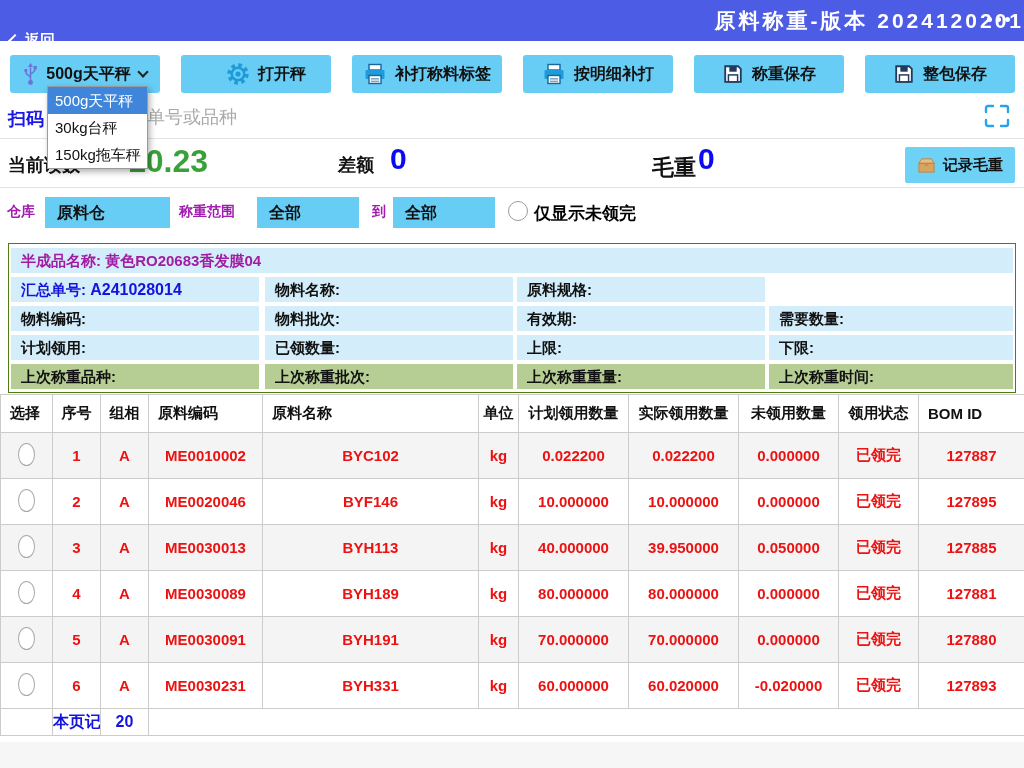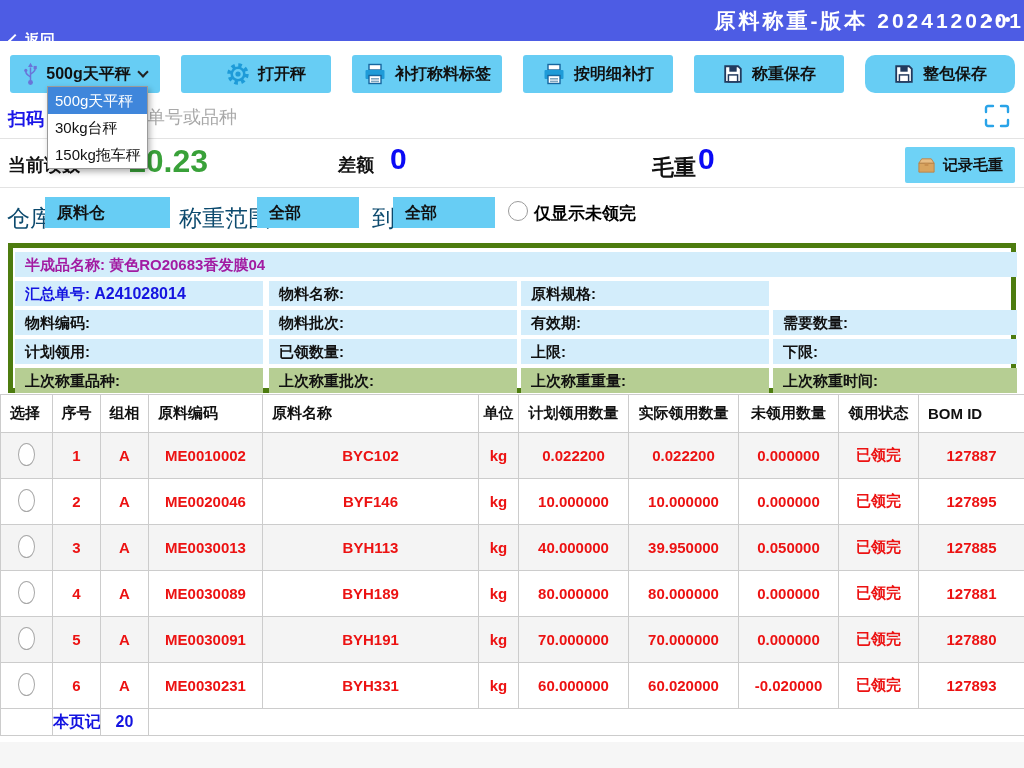--- a/index.html
+++ b/index.html
@@ -36,28 +36,28 @@
   .cur-label { position:absolute; left:8px; top:13px; font-size:18px; font-weight:bold; color:#111; }
   .cur-value { position:absolute; left:128px; top:3px; font-size:32px; font-weight:bold; color:#39a139; }
   .diff-label { position:absolute; left:338px; top:13px; font-size:18px; font-weight:bold; color:#111; }
   .diff-value { position:absolute; left:390px; top:2px; font-size:30px; color:#0a0af5; font-weight:600; }
   .gross-label { position:absolute; left:652px; top:13px; font-size:22px; font-weight:bold; color:#111; }
   .gross-value { position:absolute; left:698px; top:2px; font-size:30px; color:#0a0af5; font-weight:600; }
   .record-btn { position:absolute; left:905px; top:7px; width:110px; height:36px; background:#6ed2f6; display:flex; align-items:center; justify-content:center; gap:7px; font-size:15px; font-weight:bold; color:#111; border-radius:2px; cursor:pointer; }
 
   
   .filter-row { position:absolute; left:0; top:192px; width:1024px; height:44px; }
-  .f-label { position:absolute; top:11px; font-size:23px; font-weight:normal; color:#0c4a6e; }
+  .f-label { position:absolute; top:11px; font-size:14px; font-weight:bold; color:#a21caf; }
   .f-select { position:absolute; top:5px; height:31px; line-height:31px; background:#67cdf4; font-size:16px; font-weight:bold; color:#111; padding-left:12px; cursor:pointer; }
   .radio { display:inline-block; border:1px solid #9b9b9b; border-radius:50%; background:#fff; }
   .f-radio { position:absolute; left:508px; top:9px; width:20px; height:20px; cursor:pointer; }
   .f-radio-label { position:absolute; left:534px; top:10px; font-size:17px; font-weight:bold; color:#000000; }
 
   
-  .info-panel { position:absolute; left:8px; top:243px; width:1008px; height:150px; border:5px solid #4d7c0f; background:#fff; }
+  .info-panel { position:absolute; left:8px; top:243px; width:1008px; height:150px; border:1px solid #4d7c0f; background:#fff; }
   .info-cell { position:absolute; height:25px; line-height:25px; background:#d3edfb; font-size:15px; font-weight:bold; color:#111; padding-left:10px; white-space:nowrap; overflow:hidden; }
   .info-cell.green { background:#b6ce93; }
   .ip-row1 { left:2px; top:4px; width:1002px; }
   .c0 { left:2px;   width:248px; }
   .c1 { left:256px; width:248px; }
   .c2 { left:508px; width:248px; }
   .c3 { left:760px; width:244px; }
   .r2 { top:33px; } .r3 { top:62px; } .r4 { top:91px; } .r5 { top:120px; }
   .magenta { color:#a21ba2; }
   .blue-val { color:#1414e0;text-align:center; }
@@ -141,21 +141,21 @@
 
 <div class="tb-btn" style="left:694px;">
   <svg width="22" height="22" viewBox="0 0 24 24">
     <path d="M3.5 3.5h14l3 3v14h-17z" fill="#ffffff" stroke="#223a5e" stroke-width="2"></path>
     <rect x="8" y="3.5" width="8" height="6" fill="#223a5e"></rect>
     <rect x="7" y="13" width="10" height="7.5" fill="#ffffff" stroke="#223a5e" stroke-width="1.6"></rect>
   </svg>
   <span>称重保存</span>
 </div>
 
-<div class="tb-btn" style="left:865px;border-radius:10px;">
+<div class="tb-btn" style="left:865px;">
   <svg width="22" height="22" viewBox="0 0 24 24">
     <path d="M3.5 3.5h14l3 3v14h-17z" fill="#ffffff" stroke="#223a5e" stroke-width="2"></path>
     <rect x="8" y="3.5" width="8" height="6" fill="#223a5e"></rect>
     <rect x="7" y="13" width="10" height="7.5" fill="#ffffff" stroke="#223a5e" stroke-width="1.6"></rect>
   </svg>
   <span>整包保存</span>
 </div>
 
 <div class="scan-row">
   <span class="scan-label">扫码</span>

